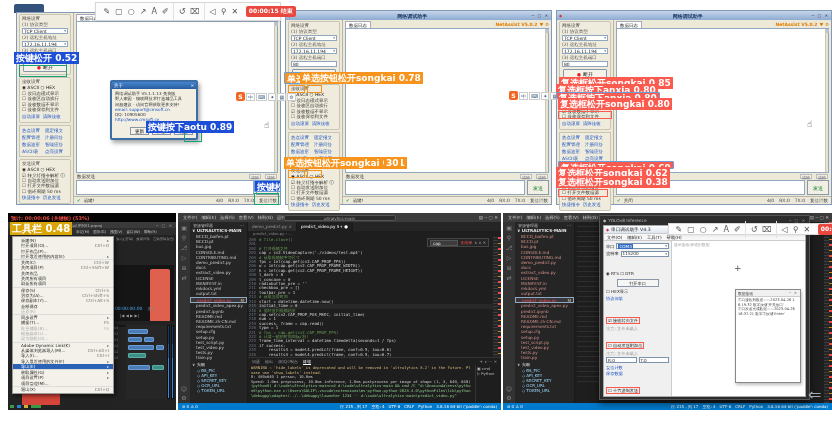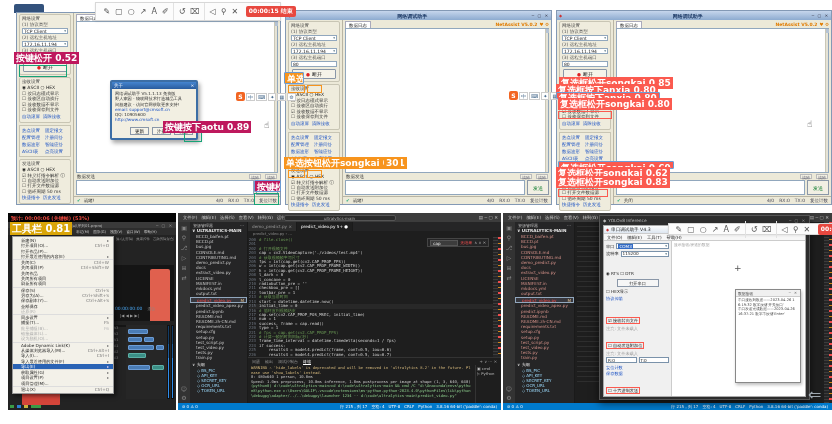--- a/index.html
+++ b/index.html
@@ -1,21 +1,21 @@
 <!DOCTYPE html>
 <html><head>
 <meta charset="utf-8">
 <style>
 *{margin:0;padding:0;box-sizing:border-box}
 html,body{width:832px;height:424px;background:#fff;overflow:hidden;font-family:"DejaVu Sans",sans-serif}
 #shot{position:relative;width:832px;height:424px;background:#fff}
 .abs{position:absolute}
 
 .det{position:absolute;z-index:50;color:#fff;font-size:9px;font-weight:bold;line-height:12px;height:12px;padding:0 2px;white-space:nowrap}
-.det.g{background:#be185d}.det.o{background:#f7941d}.det.r{background:#fb5a4f}.det.y{background:#d9a509}
+.det.g{background:#1d4ed8}.det.o{background:#f7941d}.det.r{background:#fb5a4f}.det.y{background:#d9a509}
 .det.clip{overflow:hidden}
 .obox{position:absolute;z-index:49;border:1px solid;background:transparent}
 .obox.g{border-color:#17a377}.obox.o{border-color:#f7941d}.obox.r{border-color:#fb5a4f}
 .cursor{position:absolute;z-index:55;font-size:9px;color:#333;text-shadow:0 0 1px #fff}
 
 .na{position:absolute;background:#ece9d8;border:1px solid #8399b5;font-size:4.5px;color:#222}
 .na-title{height:9px;background:linear-gradient(180deg,#c6d6ec,#8dabd0);display:flex;align-items:center;padding:0 2px;font-size:5px;font-weight:bold;color:#1d3a66}
 .na-title .ticon{width:5px;color:#c33;font-size:4px}
 .na-title .t{flex:1;text-align:center}
 .wbtns{font-size:4px;color:#334;letter-spacing:1px}
@@ -316,21 +316,21 @@
           <div class="qi"><span class="tx">✦</span></div>
           <div class="qi"><span class="tx">▦</span></div>
           <div class="qi"><span class="tx">⚙</span></div>
         </span>
     </div>
     <span class="cursor" style="left:250px;top:118px">☝</span>
   </div>
 
   <div class="det g" style="left:14px;top:52px">按键松开 0.52</div>
   <div class="obox g" style="left:19px;top:65px;width:48px;height:12px"></div>
-  <div class="det g" style="left:163px;top:121px">按键按下aotu 0.89</div>
+  <div class="det g" style="left:146px;top:121px">按键按下aotu 0.89</div>
   <div class="obox g" style="left:184px;top:132px;width:18px;height:10px"></div>
   <div class="det g clip" style="left:254px;top:180px;width:27px">按键松开</div>
   <div class="obox g" style="left:254px;top:193px;width:25px;height:12px"></div>
 
   <div class="na" style="left:285px;top:10px;width:267px;height:195px">
     <div class="na-title">
         <span class="ticon">◆</span>
         <span class="t">网络调试助手</span>
         <span class="wbtns">─ ▢ ✕</span>
       </div>
@@ -427,20 +427,21 @@
       <span style="display:flex;gap:1px">
           <div class="qi"><span class="tx">中</span></div>
           <div class="qi"><span class="tx">⌨</span></div>
           <div class="qi"><span class="tx">✦</span></div>
           <div class="qi"><span class="tx">▦</span></div>
           <div class="qi"><span class="tx">⚙</span></div>
         </span>
     </div>
   </div>
   <div class="det o clip" style="left:284px;top:72px;width:20px">单选</div>
+  <div class="det o" style="left:300px;top:72px">单选按钮松开songkai 0.78</div>
   <div class="obox o" style="left:288px;top:85px;width:17px;height:8px"></div>
   <div class="obox o" style="left:307px;top:85px;width:15px;height:8px"></div>
   <div class="det o" style="left:284px;top:157px">单选按钮松开songkai 0.81</div>
   <div class="det o" style="left:384px;top:157px">30</div>
   <div class="obox o" style="left:288px;top:170px;width:17px;height:8px"></div>
   <div class="obox o" style="left:307px;top:170px;width:15px;height:8px"></div>
 
   <div class="na" style="left:556px;top:10px;width:276px;height:195px">
     <div class="na-title">
         <span class="ticon">◆</span>
@@ -537,21 +538,21 @@
     </div>
     <span class="cursor" style="left:250px;top:108px">☝</span>
   </div>
   <div class="det r" style="left:559px;top:77px">复选框松开songkai 0.85</div>
   <div class="det r" style="left:556px;top:84px">复选框按下anxia 0.80</div>
   <div class="det r clip" style="left:556px;top:92px;height:7px;line-height:11px">复选框按下anxia 0.80</div>
   <div class="det r" style="left:558px;top:98px">复选框松开songkai 0.80</div>
   <div class="obox r" style="left:558px;top:111px;width:54px;height:8px"></div>
   <div class="det r clip" style="left:558px;top:161px;height:8px">复选框松开songkai 0.69</div>
   <div class="det r" style="left:556px;top:167px">复选框松开songkai 0.62</div>
-  <div class="det r" style="left:556px;top:176px">复选框松开songkai 0.83</div>
+  <div class="det r" style="left:556px;top:176px">复选框松开songkai 0.38</div>
   <div class="obox r" style="left:558px;top:189px;width:50px;height:8px"></div>
 
   <div class="pr" style="left:8px;top:213px;width:168px;height:197px">
     <div class="pr-prog">预计: 00:00:06 (关键帧) (53%)</div>
     <div class="pr-t">
         <span style="overflow:hidden;white-space:nowrap">Adobe Premiere Pro 2020 - D:\项目\序列01.prproj</span>
         <span class="wbtns">─ ▢ ✕</span>
       </div>
     <div class="pr-m">
         <div class="pm"><span class="tx">文件(F)</span></div>
@@ -705,21 +706,21 @@
     <div class="meter" style="right:6px;top:112px;height:74px"></div>
     <div class="meter" style="right:2px;top:112px;height:74px"></div>
     <div class="abs" style="left:14px;top:172px;width:38px;height:20px;background:#d4453a;border-radius:1px;z-index:5"></div>
     <div class="abs" style="left:2px;top:191px;width:164px;height:5px;display:flex;gap:3px;align-items:center">
       <span style="width:4px;height:3px;background:#3a9b46"></span>
         <span style="width:4px;height:3px;background:#2d7dd2"></span>
         <span style="width:4px;height:3px;background:#c9b33d"></span>
         <span style="width:10px;height:3px;background:#3a9b46"></span>
     </div>
   </div>
-  <div class="det y" style="left:10px;top:222px;font-size:10px;height:13px;line-height:13px">工具栏 0.81</div>
+  <div class="det y" style="left:10px;top:222px;font-size:10px;height:13px;line-height:13px">工具栏 0.48</div>
 
   <div class="vs" style="left:178px;top:213px;width:323px;height:197px">
     <div class="vs-title">
       <span style="display:flex">
           <div class="vmi"><span class="tx">文件(F)</span></div>
           <div class="vmi"><span class="tx">编辑(E)</span></div>
           <div class="vmi"><span class="tx">选择(S)</span></div>
           <div class="vmi"><span class="tx">查看(V)</span></div>
           <div class="vmi"><span class="tx">转到(G)</span></div>
           <div class="vmi"><span class="tx">运行(R)</span></div>

